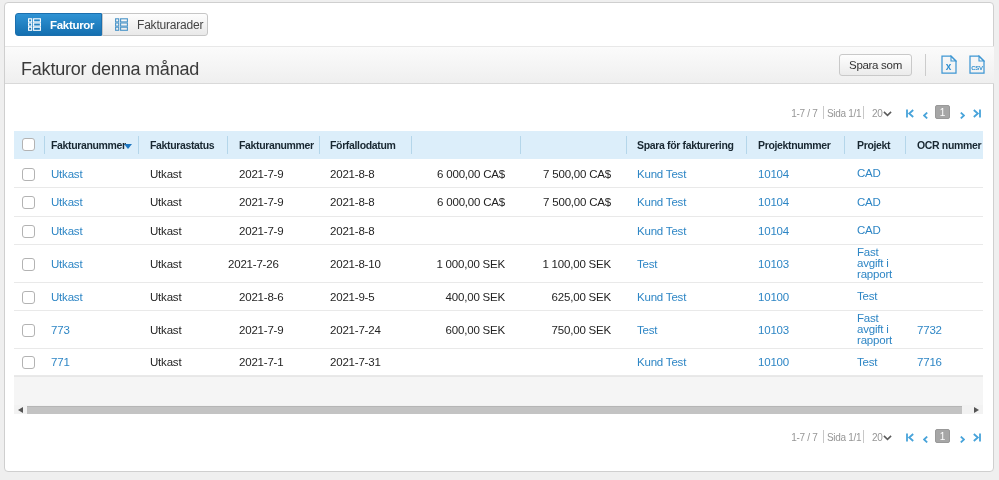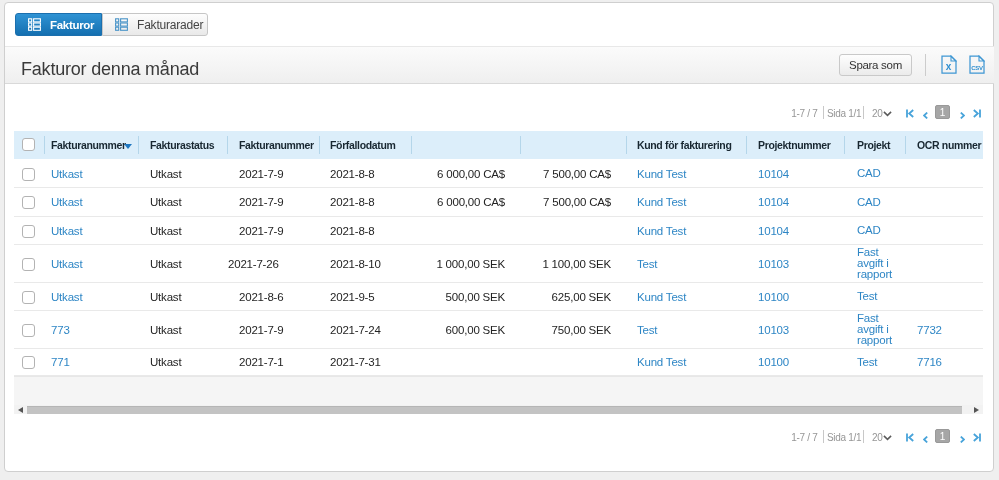--- a/index.html
+++ b/index.html
@@ -110,21 +110,21 @@
   <div style="position:absolute; left:109.5px; top:13px; width:0; height:0; border-left:4.4px solid transparent; border-right:4.4px solid transparent; border-top:5.2px solid #1f77c0;"></div>
   <div class="csep" style="left:124px"></div>
   <div class="col" style="left:136px">Fakturastatus</div>
   <div class="csep" style="left:213px"></div>
   <div class="col" style="left:225px">Fakturanummer</div>
   <div class="csep" style="left:305px"></div>
   <div class="col" style="left:316px">Förfallodatum</div>
   <div class="csep" style="left:397px"></div>
   <div class="csep" style="left:506px"></div>
   <div class="csep" style="left:612px"></div>
-  <div class="col" style="left:623px">Kund för fakturering</div>
+  <div class="col" style="left:623px">Spara för fakturering</div>
   <div class="csep" style="left:732px"></div>
   <div class="col" style="left:744px">Projektnummer</div>
   <div class="csep" style="left:830px"></div>
   <div class="col" style="left:843px">Projekt</div>
   <div class="csep" style="left:891px"></div>
   <div class="col" style="left:903px">OCR nummer</div>
 </div>
 
 <div id="rows">
     <div class="row" style="top:159.5px; height:28.5px; left:14px;">
@@ -178,21 +178,21 @@
     <div class="cell" style="left:744px; top:12.55px"><a class="lnk">10103</a></div>
     <div class="cell" style="left:843px; top:2.05px; line-height:11px;"><a class="lnk">Fast<br>avgift i<br>rapport</a></div>
     <div class="cell" style="left:903px; top:12.55px"><a class="lnk"></a></div>
   </div>
     <div class="row" style="top:282.5px; height:28.5px; left:14px;">
     <div class="cb" style="top:8.05px"></div>
     <div class="cell" style="left:37px; top:8.05px"><a class="lnk">Utkast</a></div>
     <div class="cell" style="left:136px; top:8.05px">Utkast</div>
     <div class="cell" style="left:225px; top:8.05px">2021-8-6</div>
     <div class="cell" style="left:316px; top:8.05px">2021-9-5</div>
-    <div class="cell num" style="right:478px; top:8.05px">500,00 SEK</div>
+    <div class="cell num" style="right:478px; top:8.05px">400,00 SEK</div>
     <div class="cell num" style="right:372px; top:8.05px">625,00 SEK</div>
     <div class="cell" style="left:623px; top:8.05px"><a class="lnk">Kund Test</a></div>
     <div class="cell" style="left:744px; top:8.05px"><a class="lnk">10100</a></div>
     <div class="cell" style="left:843px; top:8.55px; line-height:11px;"><a class="lnk">Test</a></div>
     <div class="cell" style="left:903px; top:8.05px"><a class="lnk"></a></div>
   </div>
     <div class="row" style="top:311px; height:37.5px; left:14px;">
     <div class="cb" style="top:12.55px"></div>
     <div class="cell" style="left:37px; top:12.55px"><a class="lnk">773</a></div>
     <div class="cell" style="left:136px; top:12.55px">Utkast</div>

